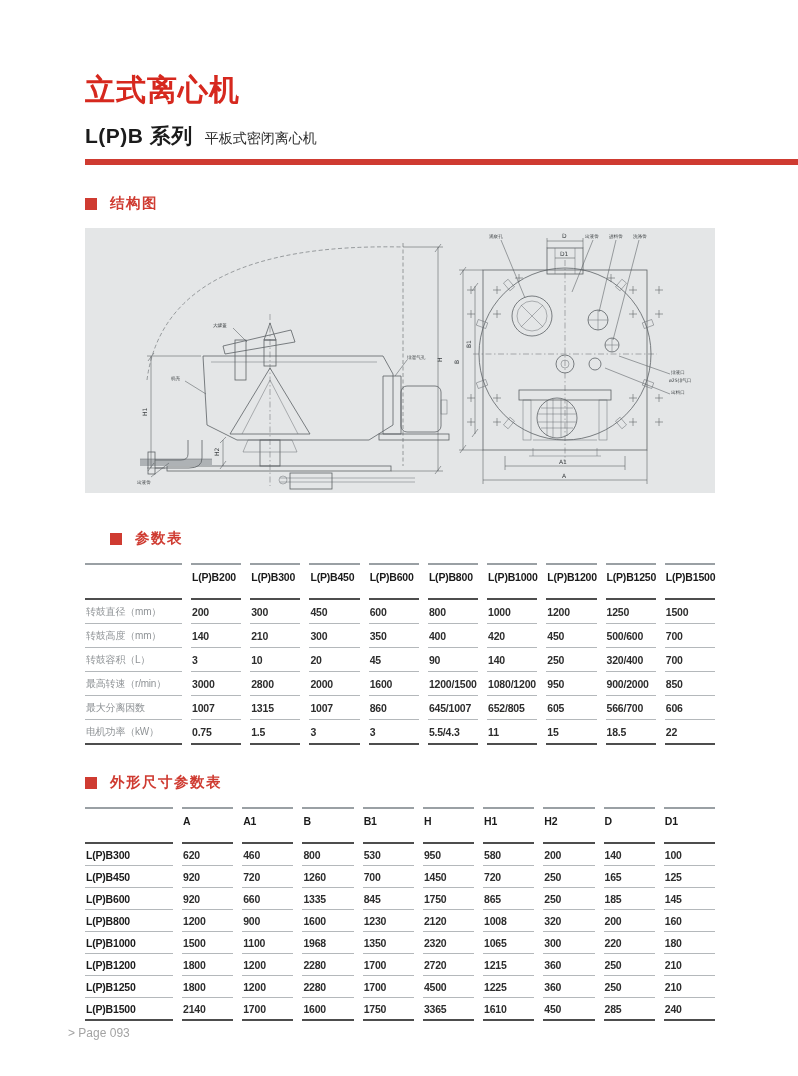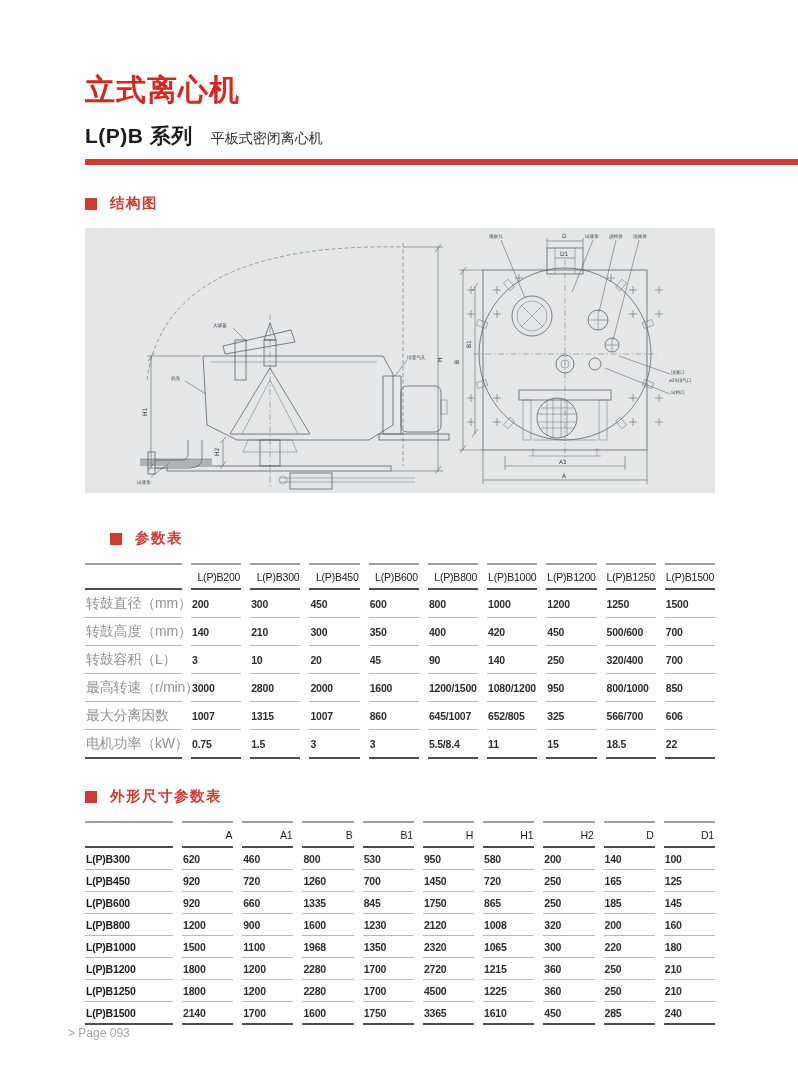--- a/index.html
+++ b/index.html
@@ -2,21 +2,21 @@
 <html><head>
 <meta charset="utf-8">
 <style>
   * { margin:0; padding:0; box-sizing:border-box; }
   html,body { background:#ffffff; }
   body { font-family:"Liberation Sans","DejaVu Sans",sans-serif; }
   .page { position:relative; width:798px; height:1076px; background:#fff; overflow:hidden; }
   .content { padding-left:85px; width:798px; }
 
   .title { margin-top:70px; font-size:30px; font-weight:bold; color:#d6281e; letter-spacing:1px; }
-  .subtitle { margin-top:11px; display:flex; align-items:baseline; gap:18px; }
+  .subtitle { margin-top:11px; display:flex; align-items:baseline; gap:12px; }
   .series { font-size:21px; font-weight:bold; color:#1b1b1b; letter-spacing:0.5px; }
   .series-desc { font-size:14px; color:#2e2e2e;text-align:center; }
   .red-rule { margin-top:9px; height:6px; width:713px; background:#cf3b31; }
 
   .sec { display:flex; align-items:center; gap:13px; }
   .sec .sq { width:12px; height:12px; background:#cf3b31; flex:none; }
   .sec .t { font-size:14.5px; font-weight:bold; color:#cf3b31; letter-spacing:1.5px; }
   .sec1 { margin-top:29px; }
   .sec2 { margin-top:36px;padding-left:25px; }
   .sec3 { margin-top:28px; }
@@ -28,28 +28,28 @@
   .dim { stroke:#55595d; stroke-width:0.55; fill:none; }
   .cl { stroke:#55595d; stroke-width:0.45; stroke-dasharray:6 2.5 1.5 2.5; fill:none; }
   .dash { stroke:#55595d; stroke-width:0.55; stroke-dasharray:4 2.5; fill:none; }
   .dimtxt { font-size:6px; fill:#3c4043; font-family:"DejaVu Sans",sans-serif; }
   .tinytxt { font-size:4.6px; fill:#3c4043; font-family:"DejaVu Sans",sans-serif; }
   .hatch { fill:#aeb2b5; }
 
   table { border-collapse:separate; border-spacing:9px 0; table-layout:fixed;
           width:648px; margin-left:-9px; }
   th { border-top:2px solid #9aa0a4; border-bottom:2px solid #4d4d4d;
-       padding:6px 1px 5px 1px; text-align:right; font-size:10.5px; color:#1b1b1b;
-       font-weight:normal; letter-spacing:-0.2px; white-space:nowrap; }
+       padding:6px 1px 15px 1px; text-align:left; font-size:10.5px; color:#1b1b1b;
+       font-weight:bold; letter-spacing:-0.2px; white-space:nowrap; }
   td { border-bottom:1px solid #b4b8bb; padding:5px 1px 4px 1px; font-size:10.5px;
        color:#2d2d2d; font-weight:bold; letter-spacing:-0.2px; white-space:nowrap; }
   tbody tr:last-child td { border-bottom:2.5px solid #4d4d4d; }
   .param-table { margin-top:15px; }
   .param-table th:first-child { width:97px; }
-  .param-table td.row-label { color:#8f9396; font-weight:normal; font-size:14px; }
+  .param-table td.row-label { color:#8f9396; font-weight:normal; font-size:10px; }
   .dim-table { margin-top:15px; }
   .dim-table th:first-child { width:88px; }
   .dim-table td.row-label { color:#1b1b1b; font-weight:bold; }
 
   .footer { position:absolute; left:68px; bottom:36px; font-size:12px; color:#a3a3a3; }
 </style>
 </head>
 <body>
 
 <div class="page">
@@ -302,42 +302,42 @@
           </tr>
           <tr>
             <td class="row-label">最高转速（r/min）</td>
             <td>3000</td>
             <td>2800</td>
             <td>2000</td>
             <td>1600</td>
             <td>1200/1500</td>
             <td>1080/1200</td>
             <td>950</td>
-            <td>800/1000</td>
+            <td>900/2000</td>
             <td>850</td>
           </tr>
           <tr>
             <td class="row-label">最大分离因数</td>
             <td>1007</td>
             <td>1315</td>
             <td>1007</td>
             <td>860</td>
             <td>645/1007</td>
             <td>652/805</td>
-            <td>325</td>
+            <td>605</td>
             <td>566/700</td>
             <td>606</td>
           </tr>
           <tr>
             <td class="row-label">电机功率（kW）</td>
             <td>0.75</td>
             <td>1.5</td>
             <td>3</td>
             <td>3</td>
-            <td>5.5/8.4</td>
+            <td>5.5/4.3</td>
             <td>11</td>
             <td>15</td>
             <td>18.5</td>
             <td>22</td>
           </tr>
         </tbody>
     </table>
 
     <div class="sec sec3">
       <span class="sq"></span>

